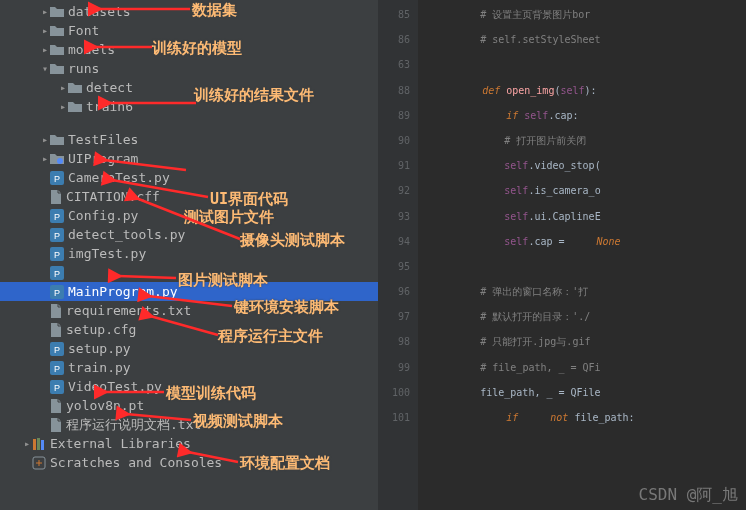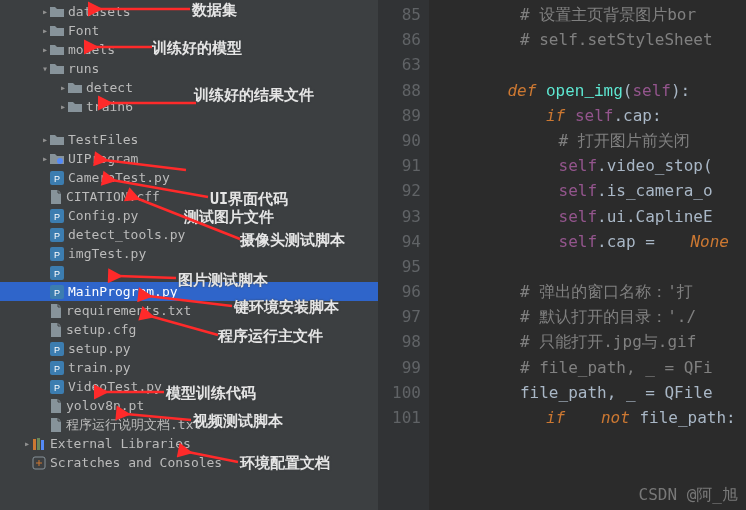--- a/index.html
+++ b/index.html
@@ -43,44 +43,44 @@
 .icon { display: inline-flex; align-items: center; margin-right: 4px; }
 .icon svg { display: block; }
 .label { color: #bbbbbb; }
 .selected .label { color: #ffffff; }
 .editor {
   flex: 1;
   background: #2b2b2b;
   display: flex;
   overflow: hidden;
   font-family: Consolas, monospace;
-  font-size: 16px;
+  font-size: 10px;
 }
 .gutter {
   background: #313335;
   color: #606366;
   text-align: right;
   padding: 2px 8px 0 14px;
   line-height: 25.2px;
 }
 .gutter div { height: 25.2px; }
 .code {
   padding: 2px 0 0 14px;
   line-height: 25.2px;
   white-space: pre;
   color: #a9b7c6;
 }
 .code div { height: 25.2px; }
 .cm { color: #808080; }
 .kw { color: #cc7832; font-style: italic; margin-left: 26px; }
-.fn { color: #5eead4; font-family: Liberation Mono, monospace; }
+.fn { color: #fca5a5; }
 .self { color: #94558d; }
 .annot {
   position: absolute;
-  color: #e5e5e5;
+  color: #fdba74;
   font-size: 15px;
   font-weight: 600;
   pointer-events: none;
   text-shadow: 0 0 2px #3c3f41;
 }
 .ar {
   position: absolute;
   pointer-events: none;
 }
 .watermark {

